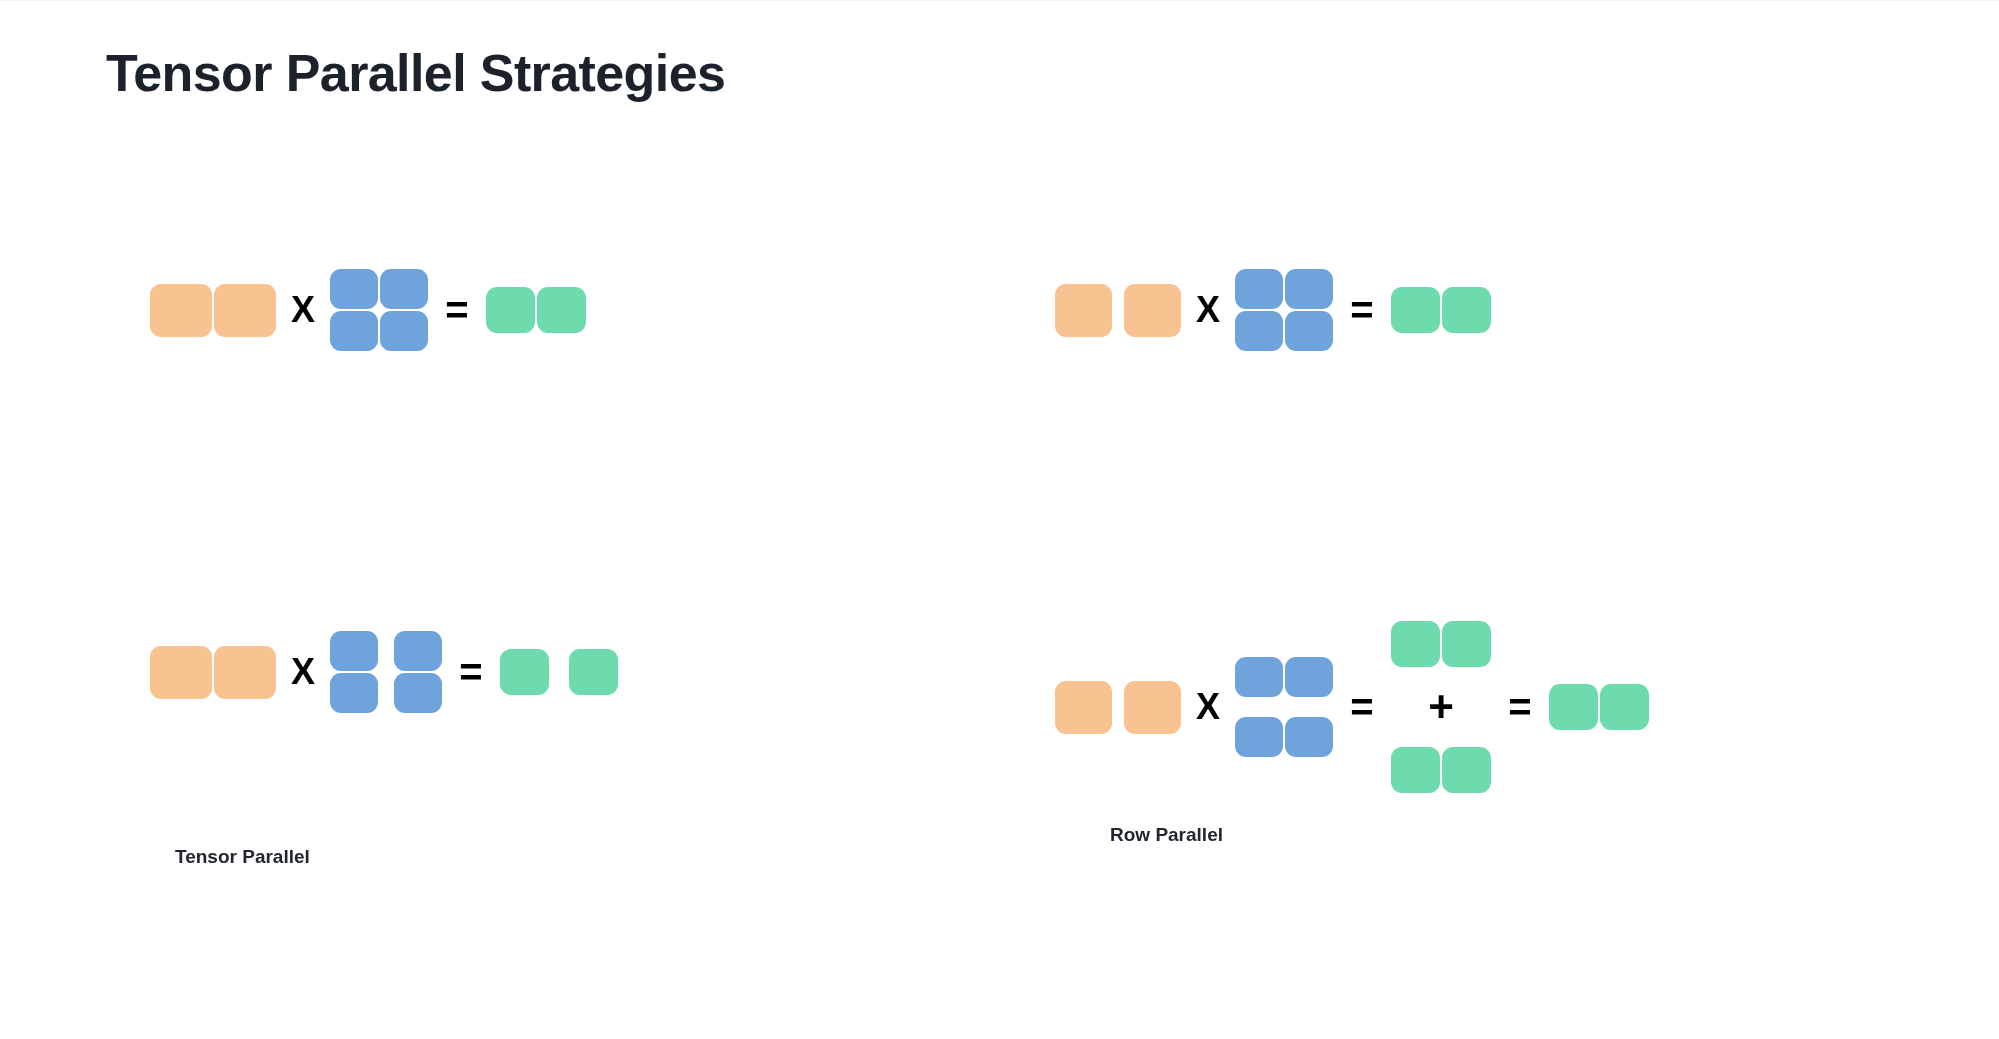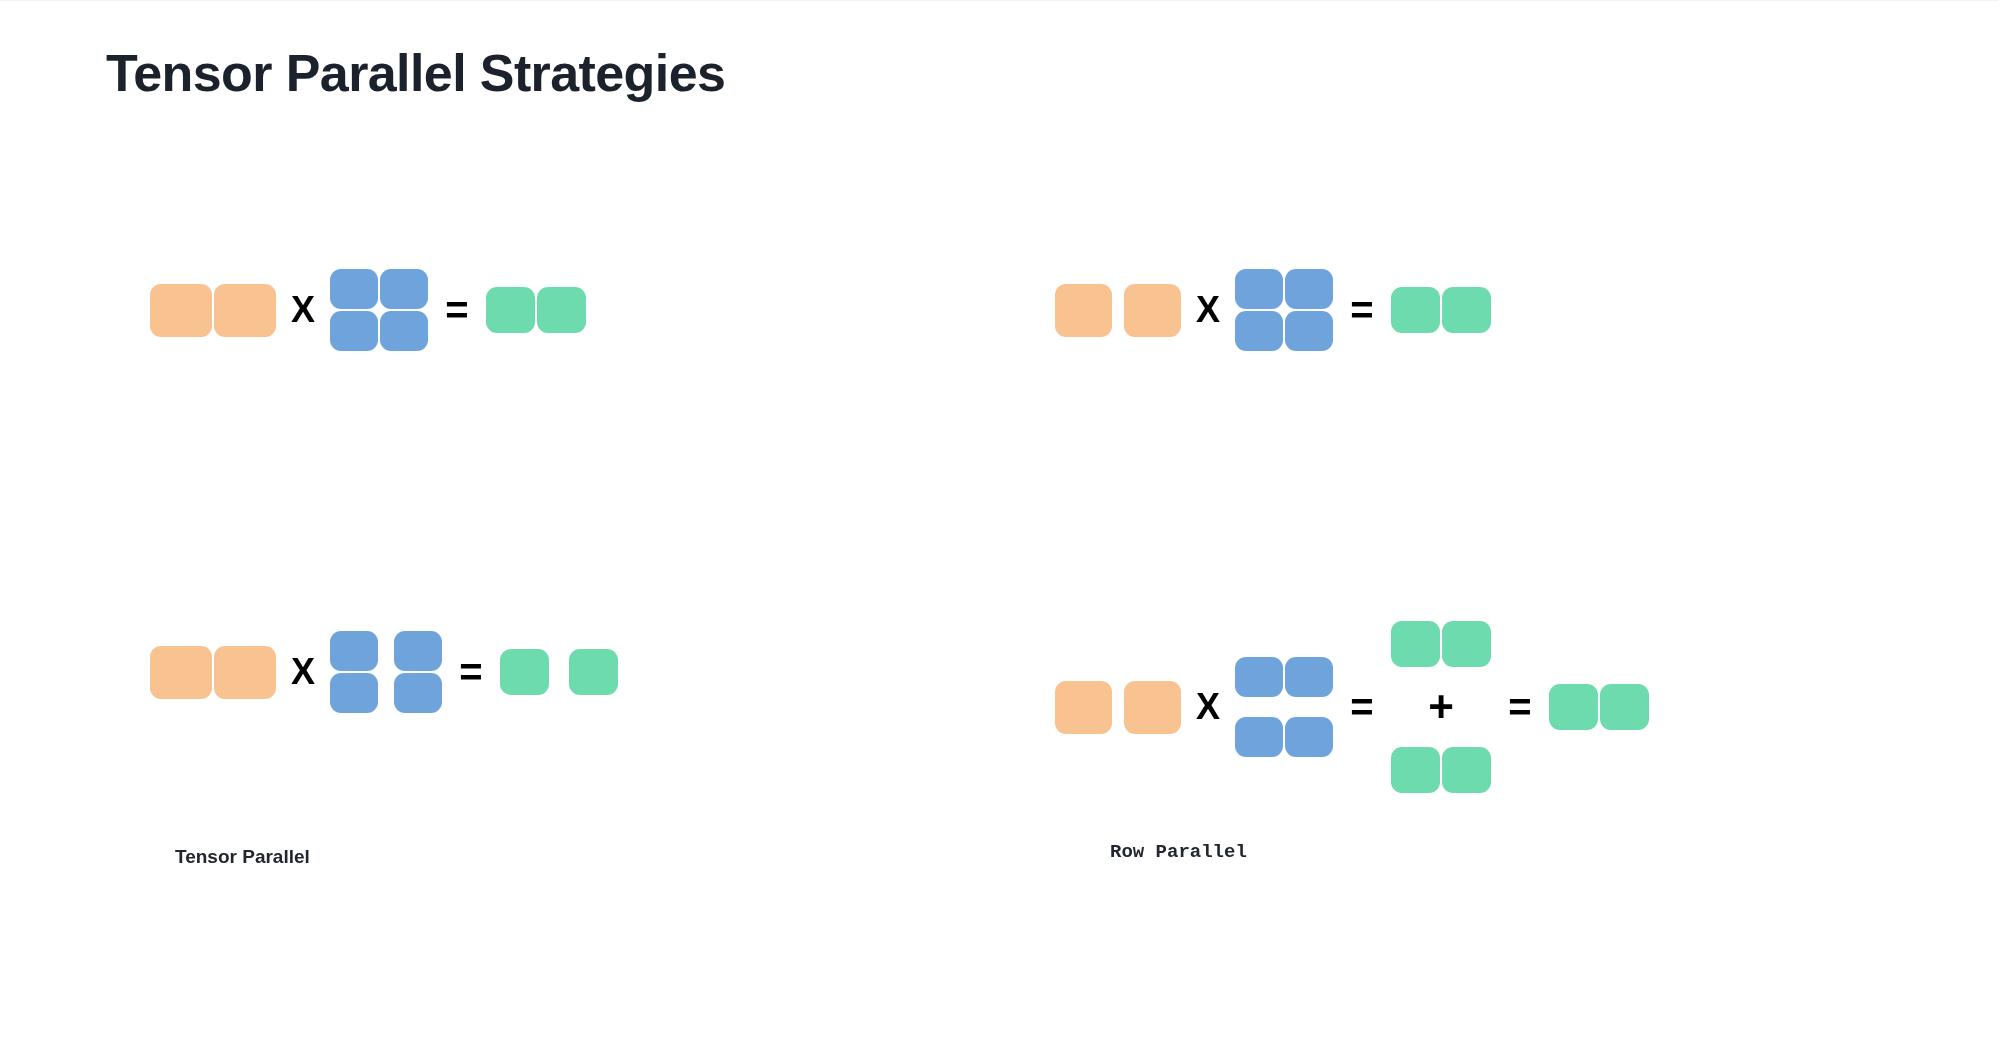--- a/index.html
+++ b/index.html
@@ -143,21 +143,21 @@
 
   
   .caption {
     position: absolute;
     font-size: 19px;
     font-weight: 700;
     color: #22272f;
     white-space: nowrap;
   }
   #caption-column { left: 175px;  top: 845px; }
-  #caption-row    { left: 1110px; top: 840px; font-family: Liberation Mono, monospace; }
+  #caption-row    { left: 1110px; top: 823px; }
 </style>
 </head>
 <body>
 
 <div class="slide">
 
   <div class="slide-title">Tensor Parallel Strategies</div>
 
   <div class="panel" id="panel-col-top">
     <div class="equation">

